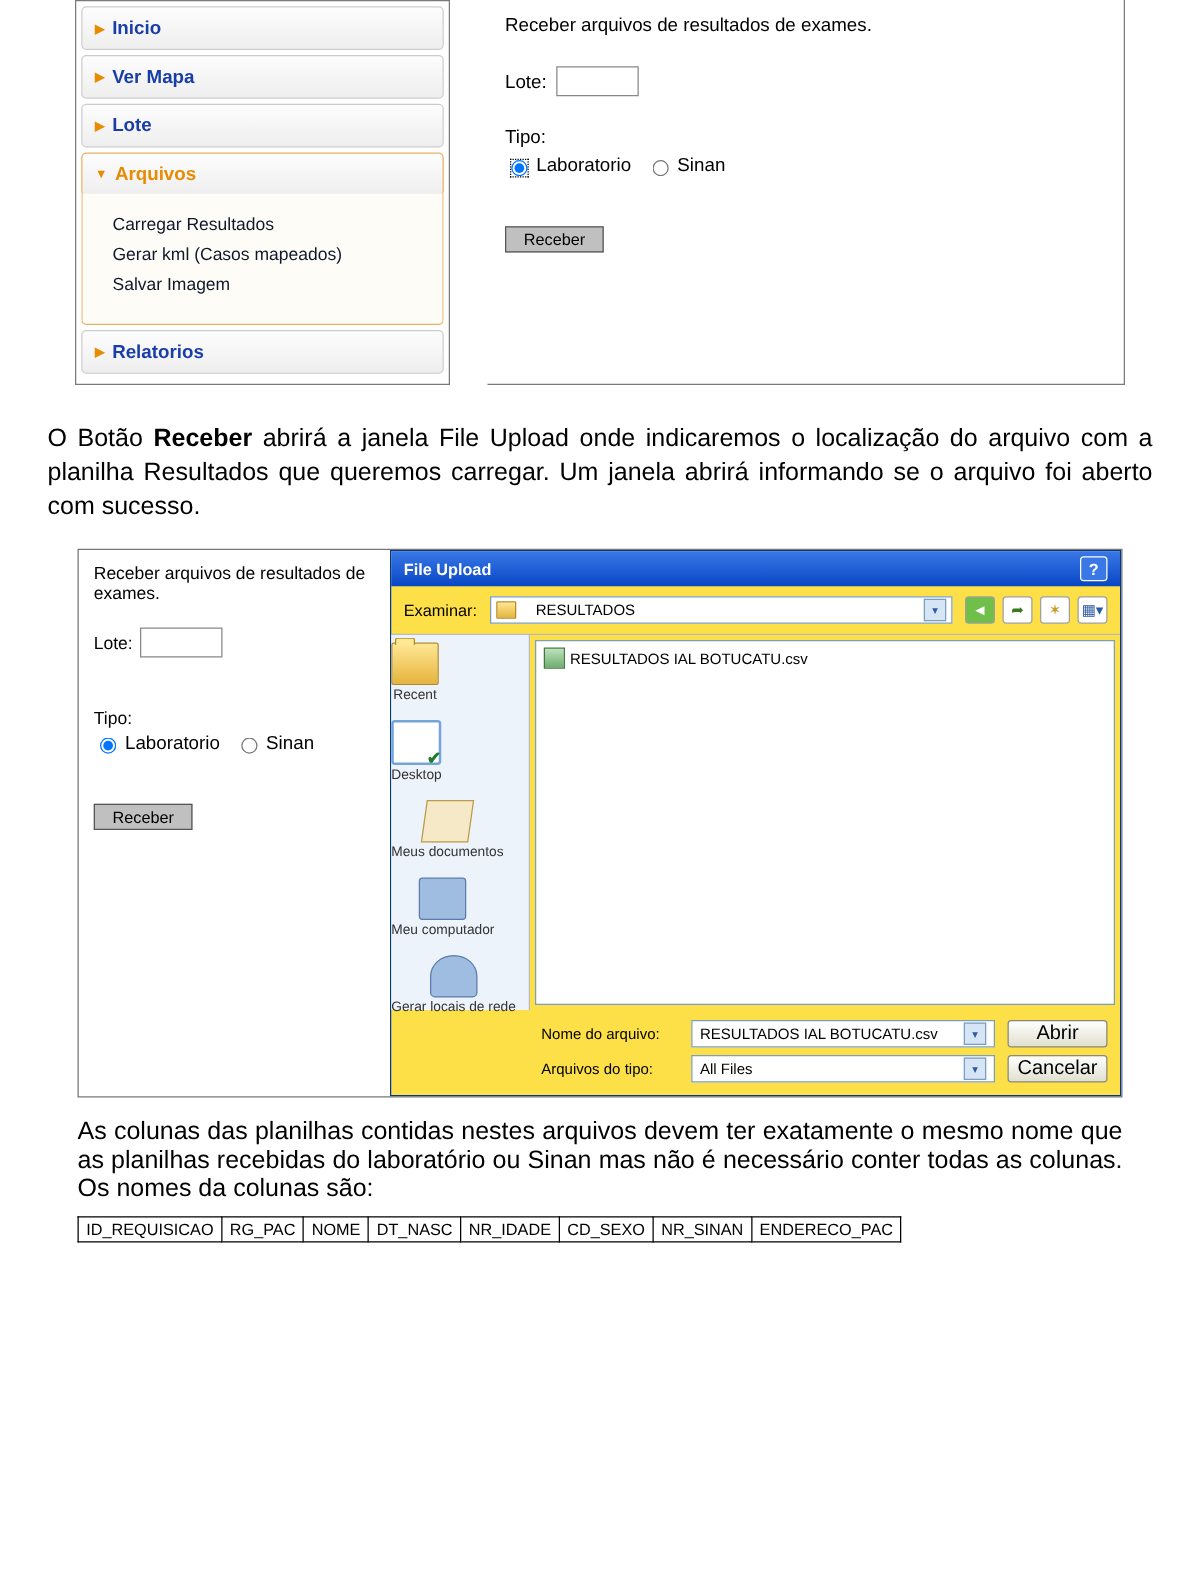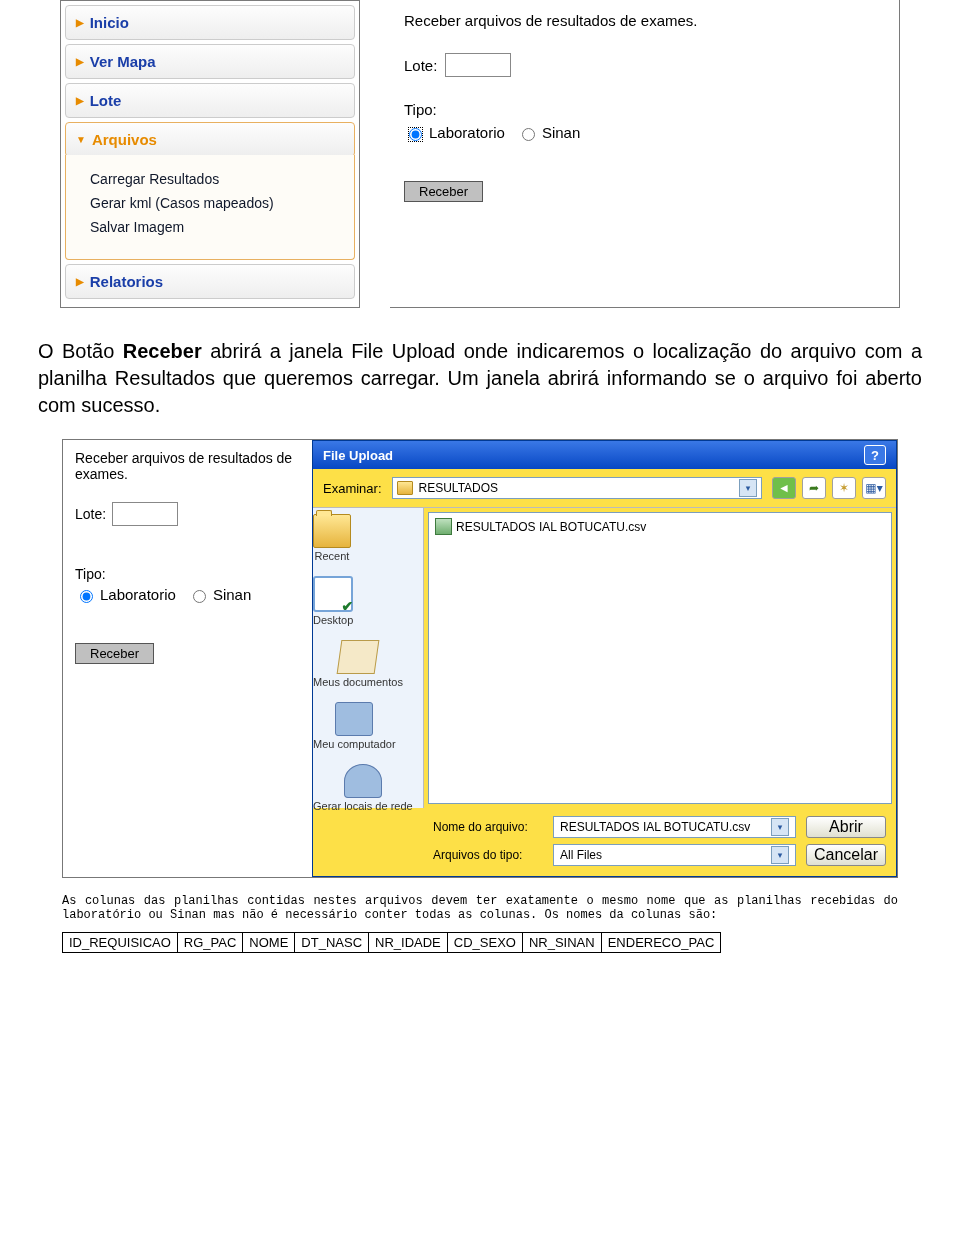--- a/index.html
+++ b/index.html
@@ -161,21 +161,21 @@
   }
   .combo {
     flex: 1;
     border: 1px solid #7b9ebd;
     background: #fff;
     height: 20px;
     display: flex;
     align-items: center;
     padding: 0 4px;
     font-size: 12px;
-    gap: 6px;
+    gap: 16px;
   }
   .combo .folder-ico {
     width: 14px; height: 12px;
     background: linear-gradient(#ffe794, #e6b43d);
     border: 1px solid #b48a1f;
     border-radius: 1px;
   }
   .combo .chev {
     margin-left: auto;
     width: 16px; height: 16px;
@@ -253,22 +253,22 @@
     background: linear-gradient(#fff,#e0e0d0);
     border: 1px solid #888;
     border-radius: 3px;
     height: 22px;
     font-size: 16px;
     cursor: pointer;
   }
   
   .cols-text {
     padding: 16px 62px 4px 62px;
-    font-family: Liberation Mono, monospace;
-    font-size: 12px;
+    font-family: Liberation Sans, sans-serif;
+    font-size: 20px;
     text-align: justify;
   }
   .cols-table {
     margin: 6px 62px;
     border-collapse: collapse;
     font-family: Arial, sans-serif;
     font-size: 13px;
   }
   .cols-table td {
     border: 1px solid #000;

